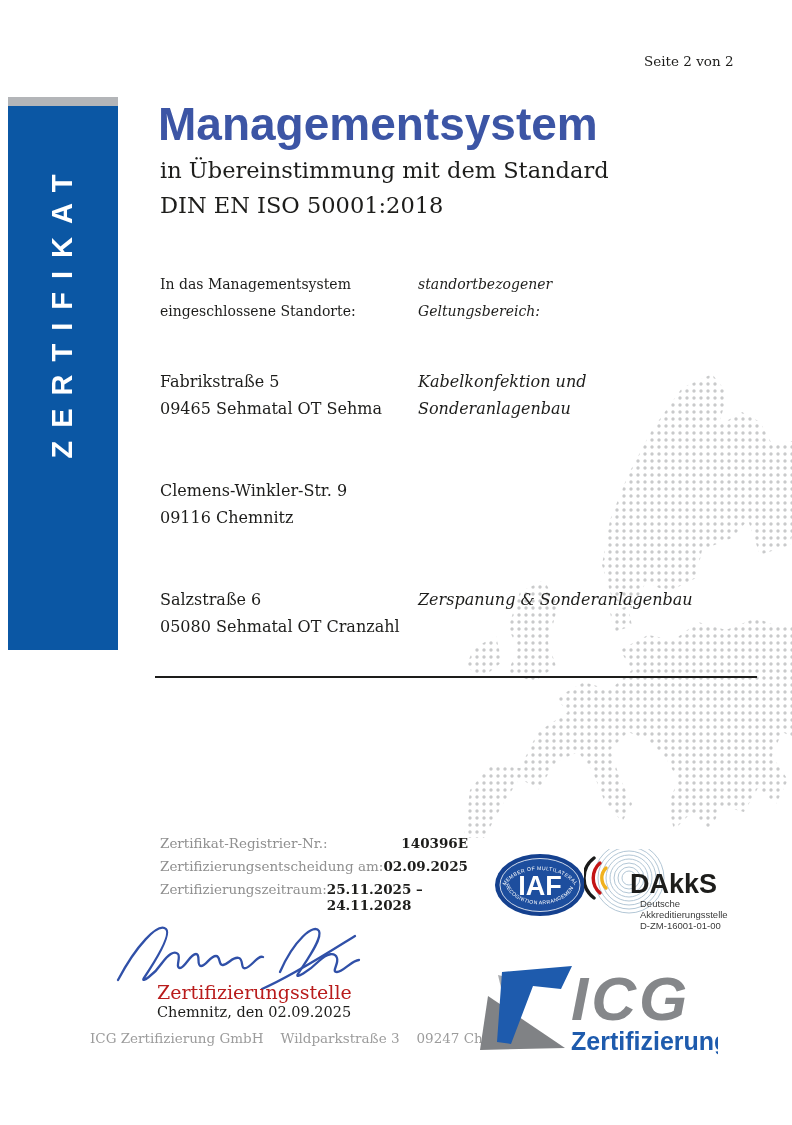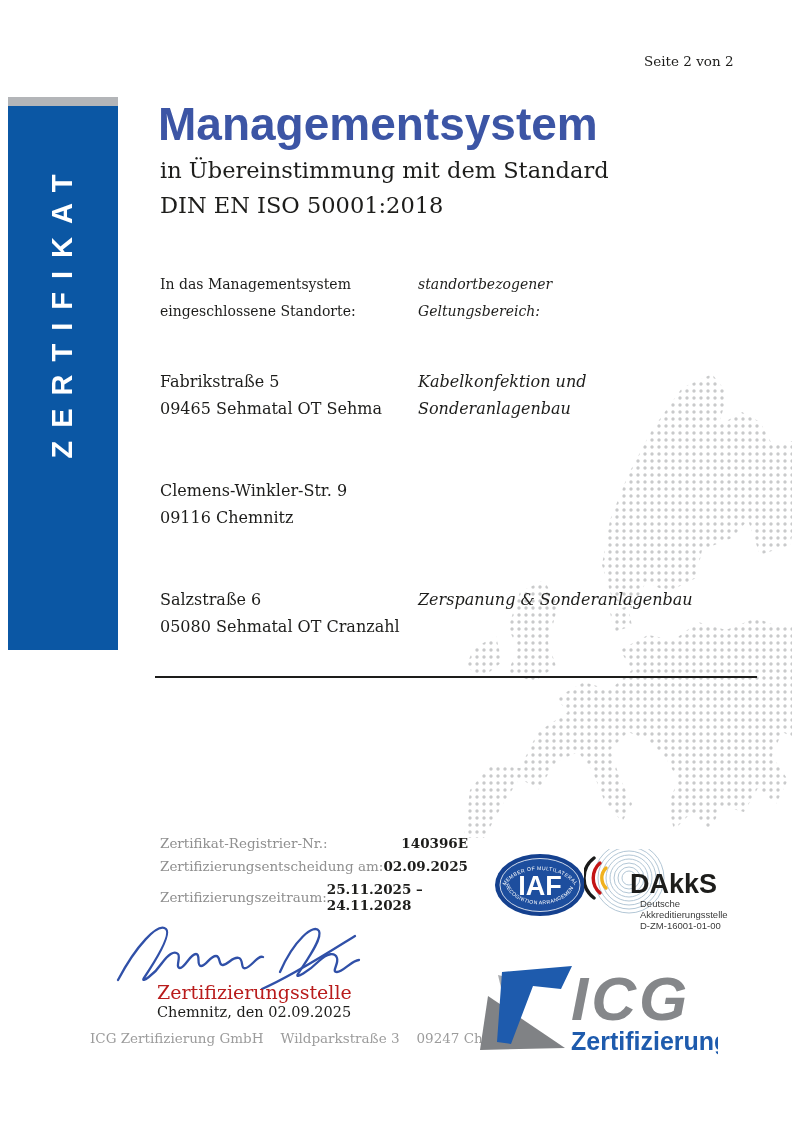--- a/index.html
+++ b/index.html
@@ -18,21 +18,21 @@
   .subtitle1{left:160px;top:157px;font-size:22.5px;}
   .subtitle2{left:160px;top:192px;font-size:22.5px;}
   .colhead{font-size:14px;line-height:27px;top:271px;}
   .col-left{left:160px;width:270px;}
   .col-right{left:418px;width:300px;font-style:italic;}
   .site{font-size:16px;line-height:27px;}
   .site.r0{top:368px;} .site.r1{top:477px;} .site.r2{top:586px;}
   .rule{left:155px;top:676px;width:602px;height:2px;background:#1d1d1b;}
   .map{left:460px;top:360px;}
   .registry{left:160px;top:835px;width:308px;display:flex;flex-direction:column;gap:7px;}
-  .reg-row{display:flex;justify-content:space-between;align-items:center;}
+  .reg-row{display:flex;justify-content:space-between;align-items:flex-start;}
   .reg-label{font-size:13.5px;color:#8f8f8f;}
   .reg-value{font-size:13.5px;font-weight:bold;color:#1d1d1b;}
   .iaf{left:494px;top:853px;}
   .dakks{left:584px;top:849px;}
   .sig{left:112px;top:914px;}
   .role{left:157px;top:981px;font-size:19px;color:#b91c1c;}
   .place-date{left:157px;top:1004px;font-size:14.5px;}
   .footer{left:90px;top:1030px;font-size:13.5px;color:#9c9c9c;white-space:nowrap;}
   .footer span{margin-right:17px;}
   .icg{left:473px;top:958px;}

